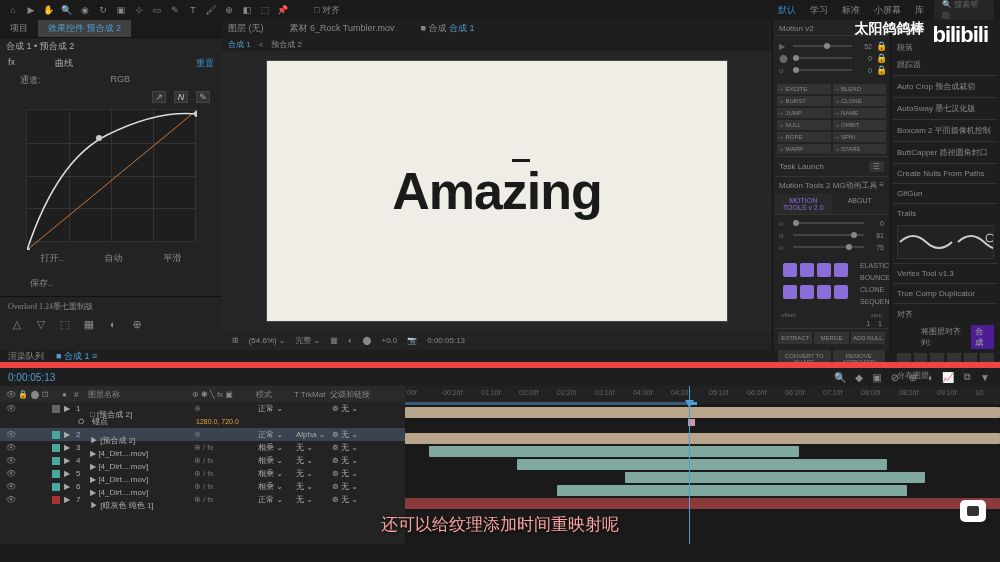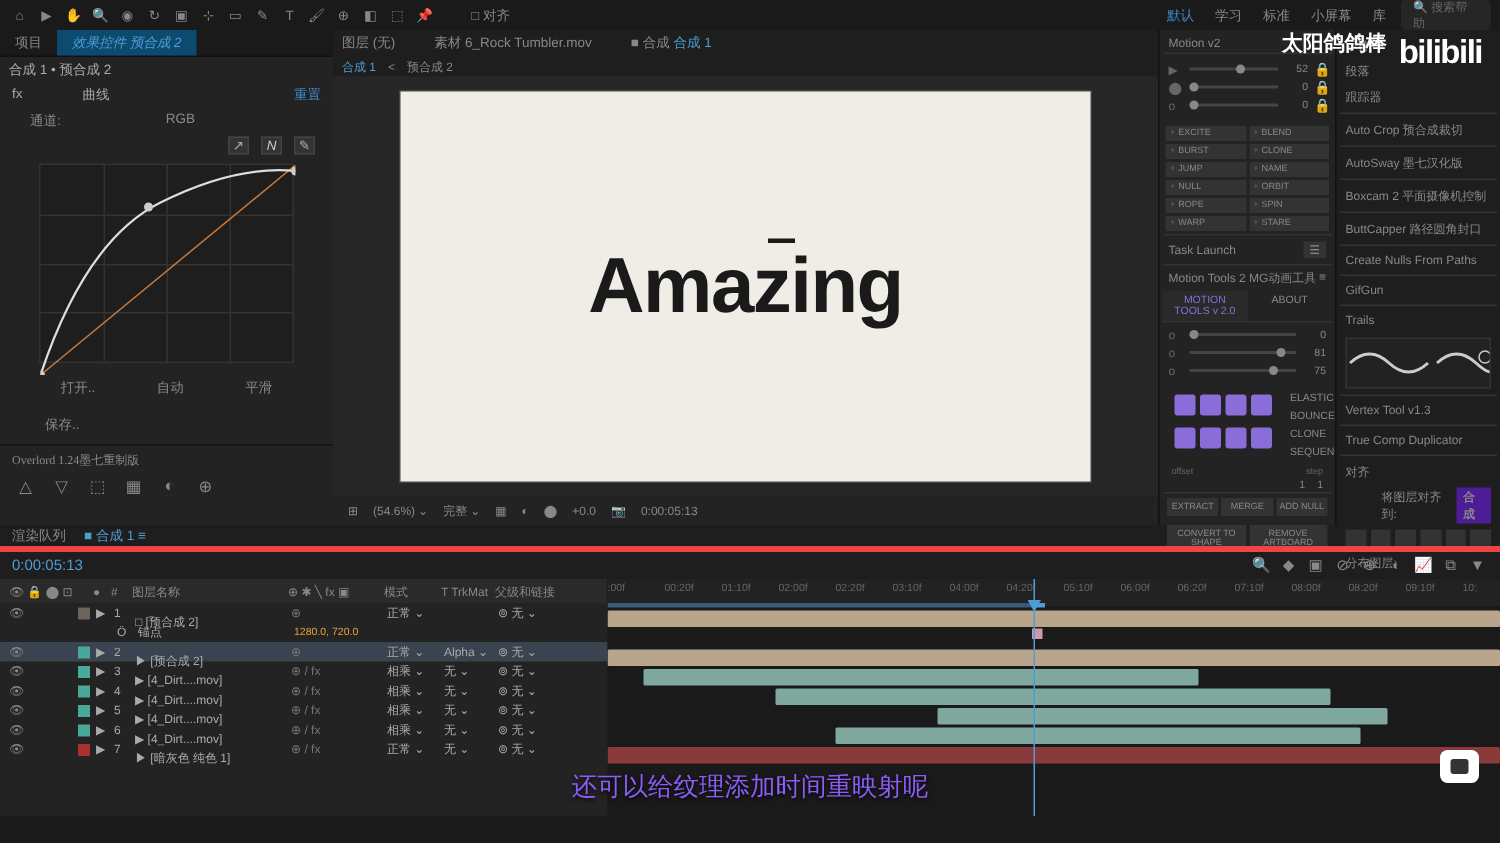--- a/index.html
+++ b/index.html
@@ -7,21 +7,21 @@
 .topbar { height: 20px; background: #1a1a1a; display: flex; align-items: center; padding: 0 6px; gap: 4px; }
 .topbar .tool { width: 14px; height: 14px; display: flex; align-items: center; justify-content: center; color: #888; cursor: pointer; }
 .topbar .right { margin-left: auto; display: flex; gap: 14px; color: #888; }
 .topbar .right span.hl { color: #3d87c4; }
 .topbar .search { background: #262626; border-radius: 6px; padding: 1px 8px; font-size: 8px; color: #666; margin-left: 6px; width: 60px; }
 .watermark { position: absolute; right: 12px; top: 10px; color: #fff; font-weight: bold; z-index: 100; display: flex; align-items: center; gap: 8px; }
 .watermark .bili { font-size: 22px; letter-spacing: -1px; font-family: Arial; margin-top: 12px; }
 .watermark .user { font-size: 14px; }
 .tabbar { height: 18px; background: #1a1a1a; display: flex; align-items: center; border-bottom: 1px solid #111; }
 .tabbar .tab { padding: 2px 10px; color: #888; font-size: 9px; }
-.tabbar .tab.active { color: #4d9dd4; background: #0c4a6e; font-style: italic; }
+.tabbar .tab.active { color: #4d9dd4; background: #404040; }
 .main { display: flex; height: 330px; }
 .left-panel { width: 222px; background: #232323; display: flex; flex-direction: column; }
 .left-panel .subhdr { padding: 2px 6px; font-size: 9px; color: #aaa; }
 .curve-row { display: flex; gap: 40px; padding: 2px 8px; font-size: 9px; color: #888; }
 .curve-row .reset { color: #3d87c4; }
 .curve-label { padding: 2px 12px; font-size: 9px; color: #aaa; }
 .curve-tools { display: flex; justify-content: flex-end; gap: 8px; padding: 2px 12px; }
 .curve-tools span { width: 14px; height: 12px; background: #333; border: 1px solid #444; display: flex; align-items: center; justify-content: center; font-size: 9px; }
 .curve-graph { width: 170px; height: 140px; margin: 4px auto; background: #1e1e1e; border: 1px solid #333; position: relative; }
 .curve-graph .grid-line-v { position: absolute; top: 0; bottom: 0; width: 1px; background: #333; }
@@ -69,21 +69,21 @@
 .convert-row .cbtn { flex: 1; background: #333; font-size: 6px; padding: 3px 2px; text-align: center; color: #888; cursor: pointer; }
 .far-right { width: 110px; background: #1e1e1e; border-left: 1px solid #111; padding: 2px; }
 .far-right .item { font-size: 8px; color: #888; padding: 3px 4px; cursor: pointer; }
 .far-right .item.sep { border-top: 1px solid #333; margin-top: 2px; padding-top: 5px; }
 .wave-box { height: 34px; margin: 4px; border: 1px solid #333; display: flex; align-items: center; justify-content: center; position: relative; background: #222; }
 .align-row { display: flex; align-items: center; gap: 4px; padding: 2px 4px; font-size: 8px; color: #888; margin-left: 24px; }
 .align-row .drop { background: #4c1d95; padding: 1px 4px; font-size: 8px; font-weight: bold; }
 .align-icons { display: flex; gap: 3px; padding: 2px 4px; }
 .align-icons span { width: 14px; height: 12px; background: #333; cursor: pointer; }
 .timeline { height: 194px; background: #1e1e1e; display: flex; flex-direction: column; }
-.tl-tabs { height: 18px; display: flex; align-items: center; padding: 0 8px; gap: 12px; font-size: 9px; color: #888; border-bottom: 4px solid #ef4444; }
+.tl-tabs { height: 18px; display: flex; align-items: center; padding: 0 8px; gap: 12px; font-size: 9px; color: #888; border-bottom: 6px solid #ef4444; }
 .tl-tabs .active { color: #4d9dd4; }
 .tl-time { color: #4d9dd4; font-size: 10px; padding: 2px 8px; }
 .tl-body { display: flex; flex: 1; }
 .tl-left { width: 405px; background: #232323; }
 .tl-icons { height: 18px; display: flex; align-items: center; gap: 4px; padding: 0 6px; }
 .tl-icons span { width: 14px; height: 14px; display: flex; align-items: center; justify-content: center; color: #888; font-size: 10px; }
 .tl-header { height: 16px; display: flex; align-items: center; font-size: 8px; color: #888; background: #2a2a2a; padding: 0 6px; gap: 4px; }
 .tl-row { height: 13px; display: flex; align-items: center; font-size: 8px; color: #aaa; padding: 0 6px; gap: 4px; }
 .tl-row.sel { background: #3a4450; }
 .tl-row .eye { width: 10px; color: #888; }
@@ -96,21 +96,21 @@
 .tl-row .trk { width: 32px; }
 .tl-row .parent { width: 40px; display: flex; gap: 2px; }
 .tl-row .anchor { color: #e8a23d; width: 80px; font-size: 7px; }
 .tl-right { flex: 1; background: #1a1a1a; position: relative; overflow: hidden; }
 .tl-ruler { height: 18px; background: #222; display: flex; position: relative; font-size: 7px; color: #666; }
 .tl-ruler .tick { position: absolute; top: 3px; }
 .tl-playhead { position: absolute; top: 0; bottom: 0; width: 1px; background: #4d9dd4; left: 284px; z-index: 10; }
 .tl-playhead::before { content: ""; position: absolute; top: 14px; left: -4px; width: 9px; height: 8px; background: #4d9dd4; clip-path: polygon(0 0, 100% 0, 50% 100%); }
 .tl-track { height: 13px; position: relative; }
 .tl-bar { position: absolute; height: 11px; top: 1px; border-radius: 1px; }
-.subtitle { position: absolute; bottom: 26px; left: 0; right: 0; text-align: center; color: #8b5cf6; font-size: 17px; font-weight: 500; z-index: 50; text-shadow: 0 1px 3px rgba(0,0,0,0.9); }
+.subtitle { position: absolute; bottom: 26px; left: 0; right: 0; text-align: center; color: #fca5a5; font-size: 17px; font-weight: 500; z-index: 50; text-shadow: 0 1px 3px rgba(0,0,0,0.9); }
 .play-btn { position: absolute; bottom: 40px; right: 14px; width: 26px; height: 22px; background: #fff; border-radius: 5px; z-index: 50; display: flex; align-items: center; justify-content: center; }
 .play-btn::before { content: ""; width: 12px; height: 10px; background: #333; border-radius: 2px; }
 </style>
 </head>
 <body>
 
 <div class="watermark">
   <span class="user">太阳鸽鸽棒</span>
   <span class="bili">bilibili</span>
 </div>

